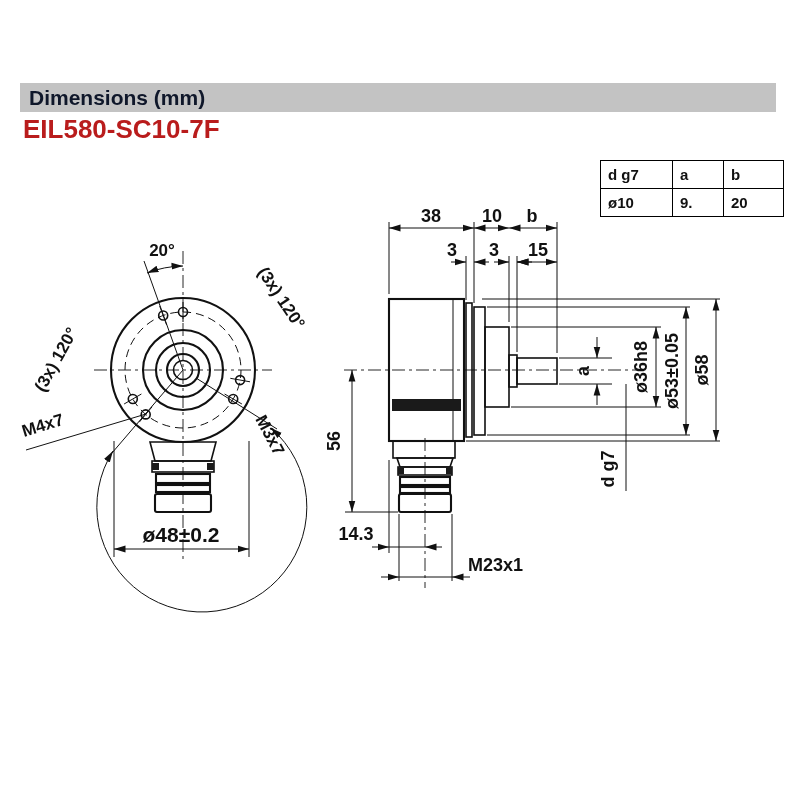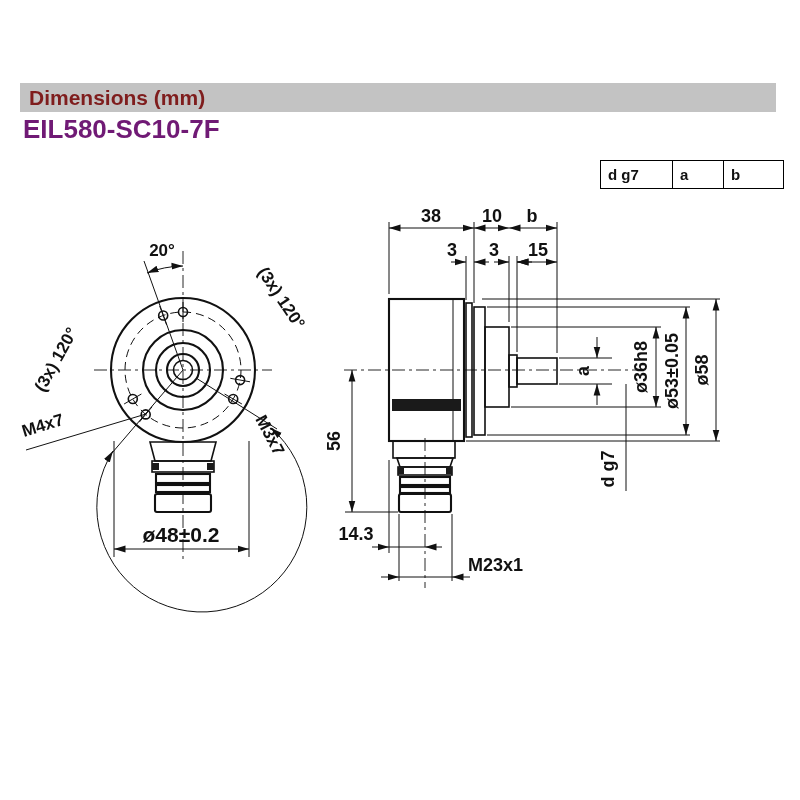--- a/index.html
+++ b/index.html
@@ -1,21 +1,21 @@
 <!DOCTYPE html>
 <html><head>
 <meta charset="utf-8">
 <style>
   html,body{margin:0;padding:0;background:#fff;}
   #stage{position:relative;width:800px;height:800px;background:#fff;overflow:hidden;
          font-family:"Liberation Sans",sans-serif;color:#111;}
   .hdrbar{position:absolute;left:20px;top:83px;width:756px;height:29px;background:#c3c3c3;
           font-weight:700;font-size:21px;line-height:29px;padding-left:9px;box-sizing:border-box;
-          color:#7f1d1d;}
-  .title{position:absolute;left:23px;top:114px;font-weight:700;font-size:26px;color:#701a75;}
+          color:#0f172a;}
+  .title{position:absolute;left:23px;top:114px;font-weight:700;font-size:26px;color:#b91c1c;}
   .spec{position:absolute;left:600px;top:160px;border-collapse:collapse;}
   .spec td{border:1.6px solid #000;font-weight:700;font-size:15px;color:#111;
            padding:0 0 0 7px;height:27px;background:#fff;}
   .spec td.c1{width:64px;} .spec td.c2{width:43px;} .spec td.c3{width:52px;}
   svg{position:absolute;left:0;top:0;}
   .thin{stroke:#111;stroke-width:1;fill:none;}
   .med{stroke:#111;stroke-width:1.6;fill:none;}
   .thick{stroke:#111;stroke-width:2.1;fill:none;}
   .cl{stroke:#111;stroke-width:0.9;fill:none;stroke-dasharray:13 4 3 4;}
   .dashc{stroke:#111;stroke-width:1;fill:none;stroke-dasharray:8 5;}
@@ -199,16 +199,21 @@
     </g>
   </svg>
 
   <table class="spec">
     <tbody>
       <tr>
         <td class="c1">d g7</td>
         <td class="c2">a</td>
         <td class="c3">b</td>
       </tr>
+      <tr>
+        <td class="c1">ø10</td>
+        <td class="c2">9.</td>
+        <td class="c3">20</td>
+      </tr>
     </tbody>
   </table>
 
 </div>
 
 </body></html>

